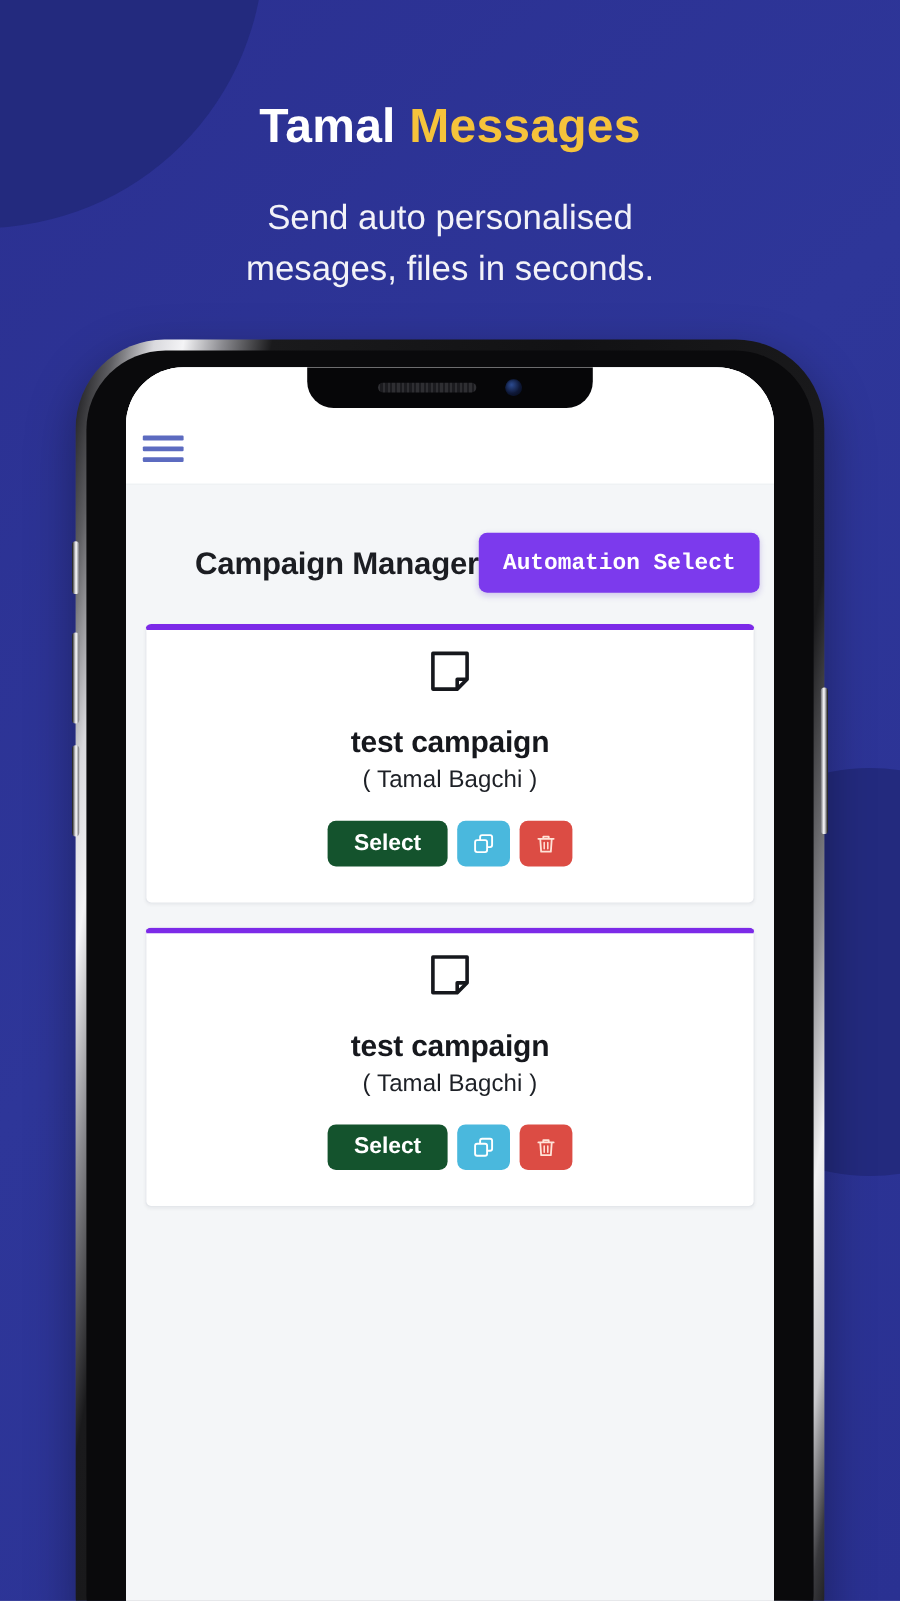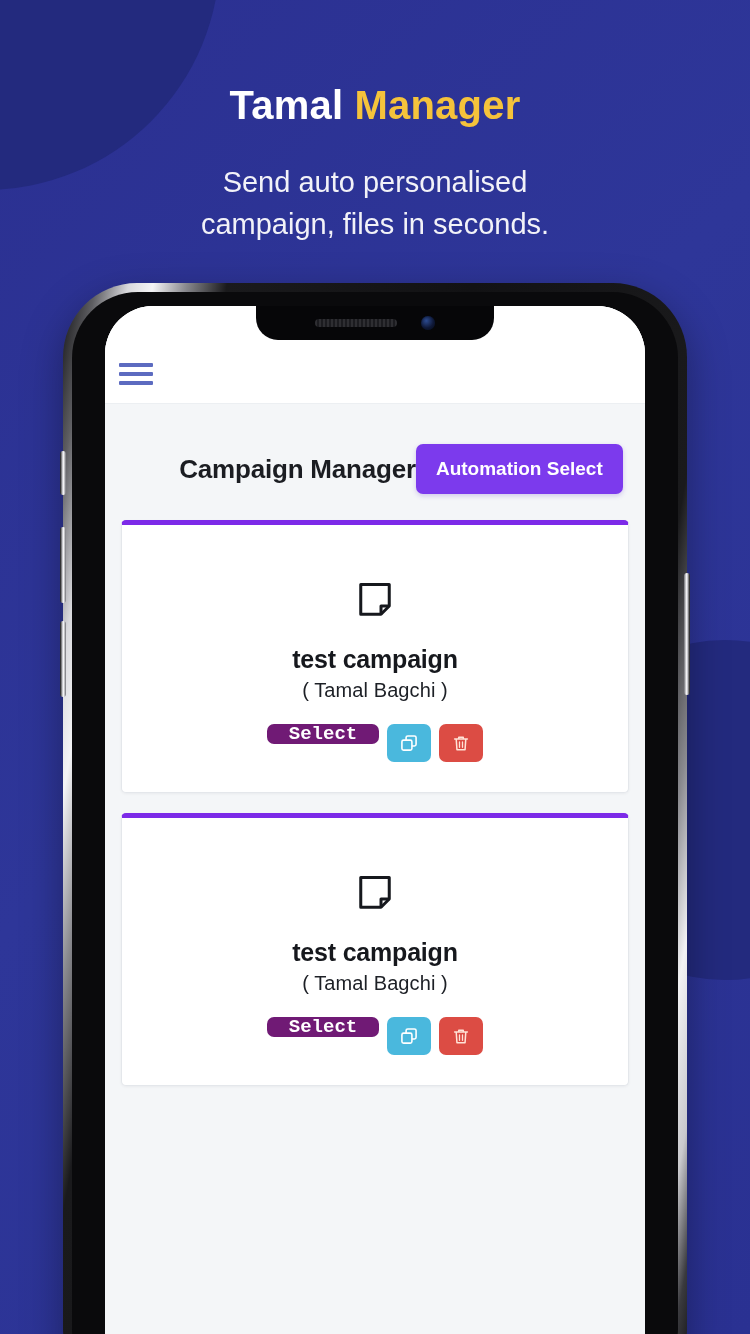--- a/index.html
+++ b/index.html
@@ -88,69 +88,69 @@
     display:flex; align-items:flex-end; padding:0 0 16px 14px;
     border-bottom:1px solid #eceff2;
   }
   .hamburger { width:34px; height:26px; display:flex; flex-direction:column;
     justify-content:space-between; cursor:pointer; padding:2px 0; }
   .hamburger span { display:block; height:4px; border-radius:1px; background:#5c6bc0; }
 
   .app-body { flex:1; overflow:hidden; padding:0 16px; }
 
   .page-head {
-    display:flex; align-items:center; justify-content:center;
-    padding:40px 0 26px 0; margin-right:-16px;margin-left:36px;
+    display:flex; align-items:center; justify-content:flex-end;
+    padding:40px 12px 26px 0; margin-right:-16px;margin-left:36px;
   }
   .page-title { font-size:26px; font-weight:bold; color:#1b1d22; letter-spacing:-.2px; }
   .btn-automation {
     background:#7c3aed; color:#ffffff; border:none;
-    font-family:Liberation Sans, sans-serif; font-size:19px; font-weight:bold;
+    font-family:Liberation Mono, monospace; font-size:19px; font-weight:bold;
     padding:14px 20px; border-radius:7px; cursor:pointer;
     box-shadow:0 2px 5px rgba(80,40,190,.22);
     white-space:nowrap;
   }
 
   
   .card {
     background:#ffffff;
     border:1px solid #e4e7eb;
     border-top:5px solid #7c2ae8;
     border-radius:5px;
     margin-bottom:20px;
-    padding:56px 16px 30px;
+    padding:16px 16px 30px;
     text-align:center;
     box-shadow:0 1px 3px rgba(20,24,40,.05);
   }
   .card-icon { display:block; margin:0 auto 26px; }
   .card-title { font-size:25px; font-weight:bold; color:#16181d; letter-spacing:-.2px; }
   .card-sub { font-size:20px; font-weight:400; color:#1d2026; margin-top:5px; letter-spacing:.1px; }
   .card-actions { margin-top:22px; display:flex; justify-content:center; gap:8px; }
   .act {
     border:none; border-radius:7px; cursor:pointer;
     display:flex; align-items:center; justify-content:center;
     font-family:inherit;
   }
-  .act-select { background:#701a75; color:#fff; font-size:19px; font-weight:bold; padding:0 22px; height:20px;font-family:Liberation Mono, monospace; }
+  .act-select { background:#14532d; color:#fff; font-size:19px; font-weight:bold; padding:0 22px; height:38px; }
   .act-copy   { background:#4ab8dd; width:44px; height:38px; }
   .act-delete { background:#dc4c44; width:44px; height:38px; }
 </style>
 </head>
 <body>
 
 <div class="promo-bg">
   <div class="blob blob-tl"></div>
   <div class="blob blob-br"></div>
 </div>
 
 <div class="promo-copy">
-  <div class="promo-title"><span>Tamal </span><span class="accent">Manager</span></div>
+  <div class="promo-title"><span>Tamal </span><span class="accent">Messages</span></div>
   <div class="promo-sub">
     <div>Send auto personalised</div>
-    <div>campaign, files in seconds.</div>
+    <div>mesages, files in seconds.</div>
   </div>
 </div>
 
 <div class="phone">
   <div class="phone-frame"></div>
   <div class="phone-inner-edge"></div>
 
   <div class="side-btn btn-mute"></div>
   <div class="side-btn btn-volup"></div>
   <div class="side-btn btn-voldn"></div>

